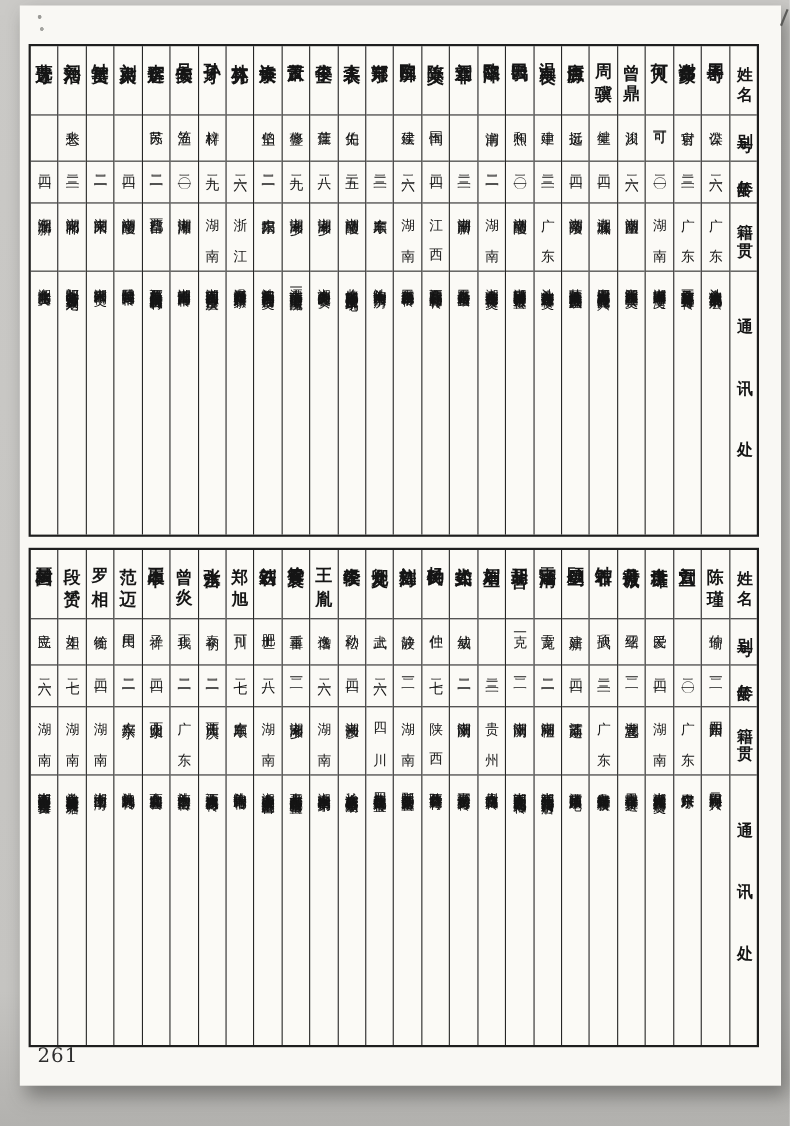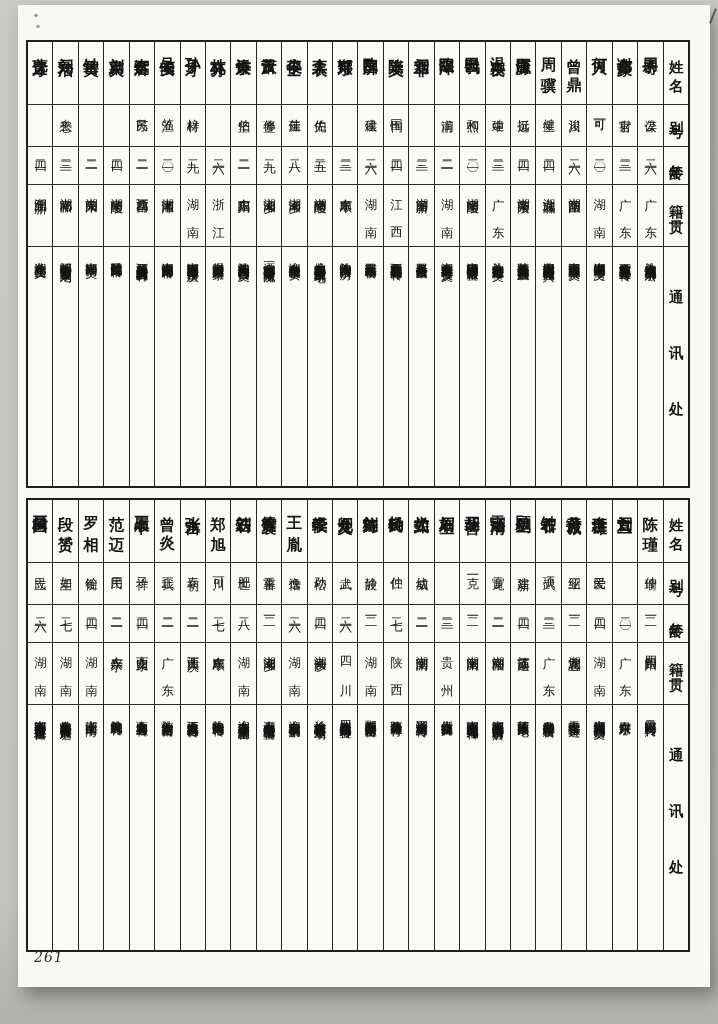--- a/index.html
+++ b/index.html
@@ -55,23 +55,22 @@
   
   .hcol .vtext{font-weight:bold;font-size:14.5px;}
   .hdr-name{letter-spacing:17px !important;padding-top:7px !important;}
   .hdr-alias{letter-spacing:4px !important;padding-top:5px !important;}
   .hdr-age{letter-spacing:1px !important;padding-top:5px !important;}
   .hdr-native{letter-spacing:17px !important;padding-top:7px !important;}
   .hdr-address{letter-spacing:56px !important;padding-top:30px !important;}
   
   .page-number{
     position:absolute;left:16px;top:944px;
-    font-size:14px;color:#2e2e2e;letter-spacing:1px;
+    font-size:18px;color:#2e2e2e;letter-spacing:1px;
     font-family:"DejaVu Serif","Liberation Serif",serif;
-    font-style:italic;
   }
   .artifact{position:absolute;pointer-events:none;}
   .a1{right:-4px;top:3px;width:2px;height:16px;background:#5a5a58;transform:rotate(22deg);}
   .a2{left:14px;top:6px;width:10px;height:22px;
       background:
         radial-gradient(circle at 40% 20%, #9a9a96 0 1.5px, transparent 2px),
         radial-gradient(circle at 60% 70%, #a5a5a1 0 1.5px, transparent 2px);}
 </style>
 </head>
 <body>

